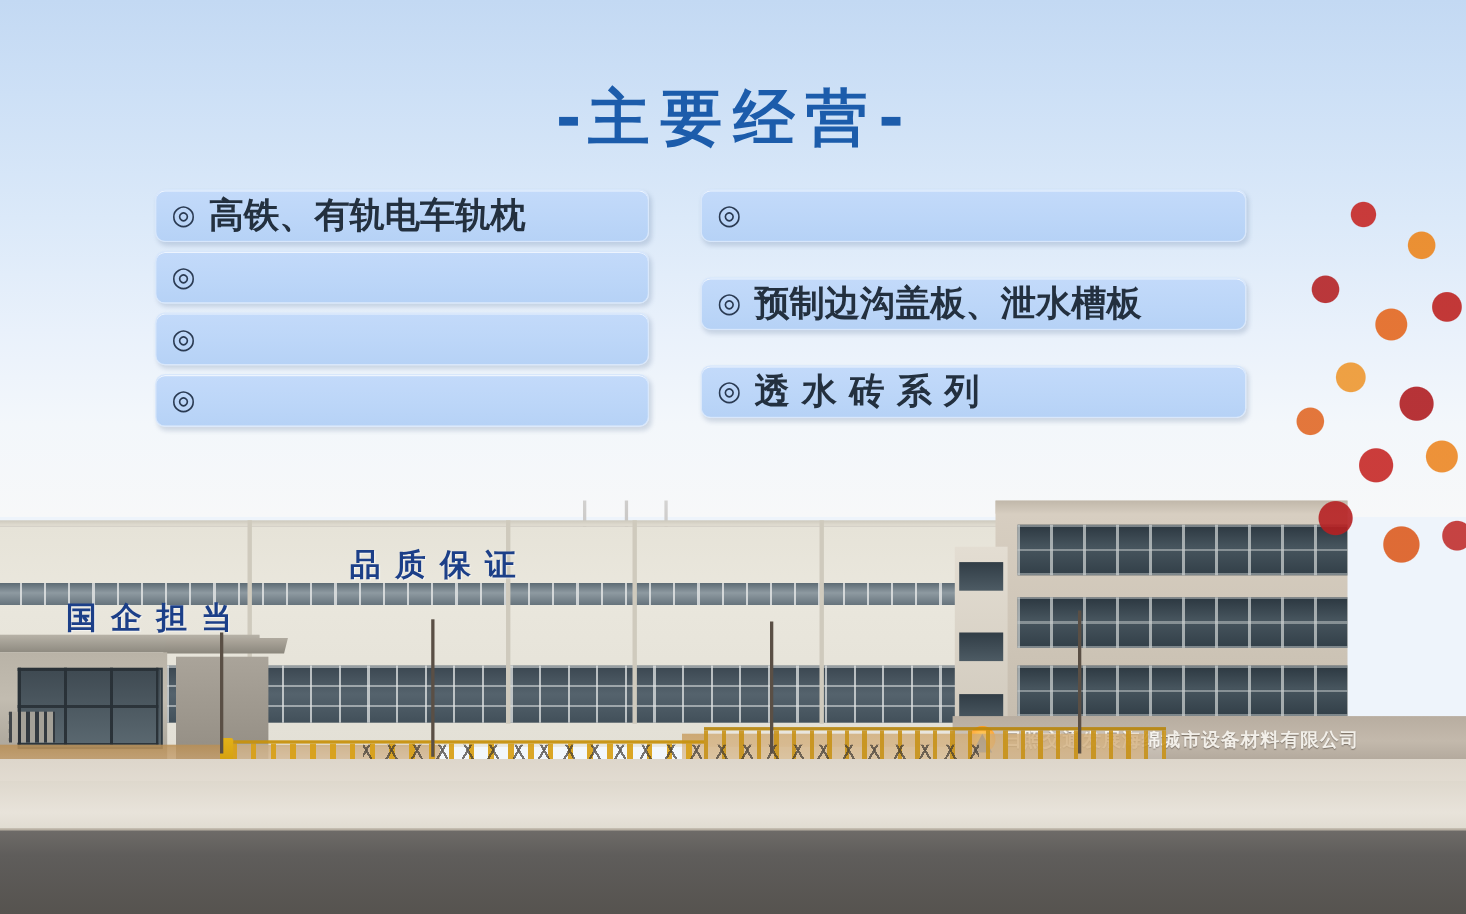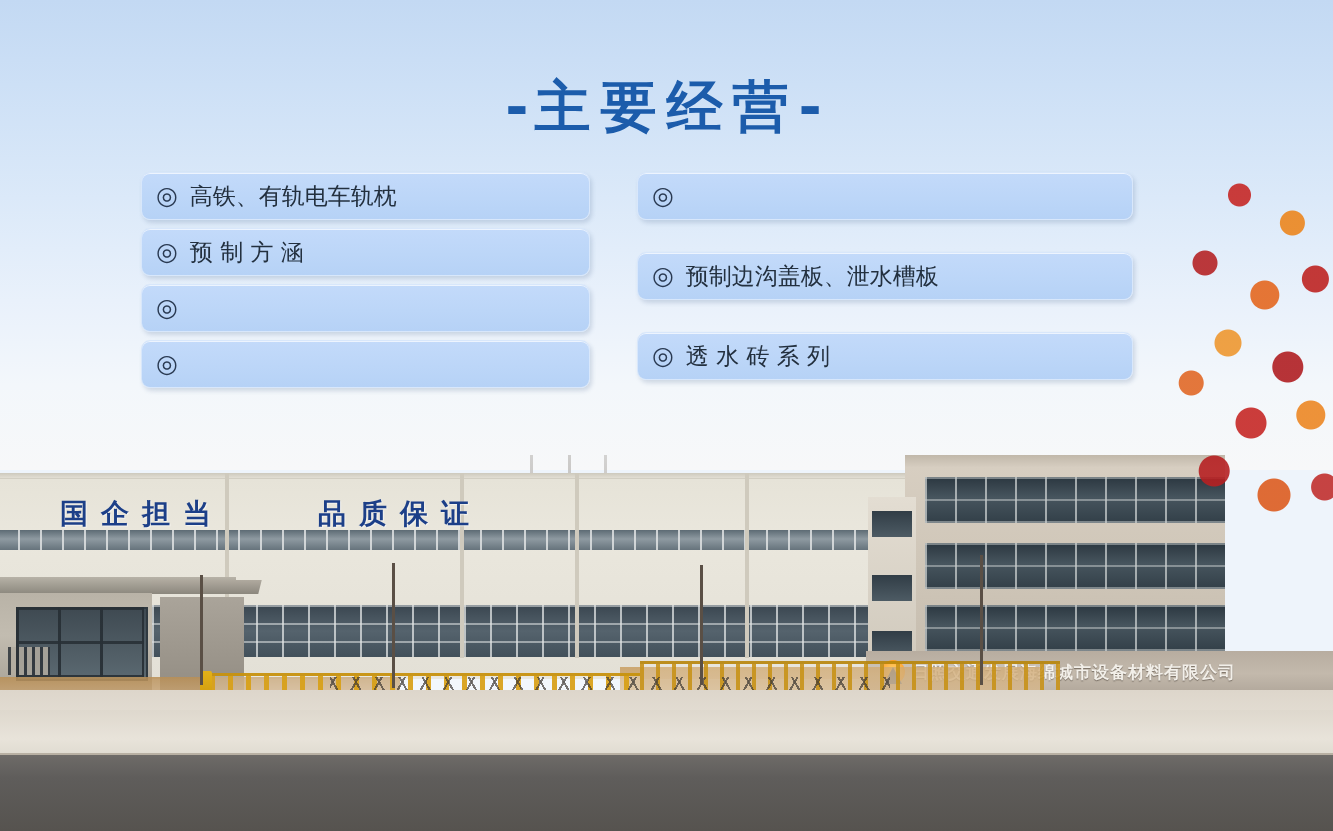--- a/index.html
+++ b/index.html
@@ -49,22 +49,23 @@
     border:1px solid #d8e7fb;
     box-shadow:2px 3px 4px rgba(80,110,150,.22), inset 0 1px 0 rgba(255,255,255,.7);
   }
   .bullet{
     font-size:25px;line-height:1;color:#2a3a52;
     margin-right:12px;margin-top:-2px;
     font-family:"DejaVu Sans",sans-serif;
   }
   .pill-label{
     font-family:"DejaVu Sans","Liberation Sans",sans-serif;
-    font-size:23px;color:#23303f;white-space:nowrap;
+    font-size:32px;color:#23303f;white-space:nowrap;
     letter-spacing:0px;
+    font-weight:bold;
   }
 
   
   .scene{position:absolute;left:0;top:455px;width:1333px;height:376px;overflow:hidden;}
 
   
   .plaza{position:absolute;left:0;top:235px;width:1333px;height:80px;
     background:linear-gradient(180deg,#ddd6cb 0%,#e4ded4 40%,#e9e4db 100%);}
   .sidewalk{position:absolute;left:0;top:255px;width:1333px;height:48px;
     background:linear-gradient(180deg,#ded8cd 0%,#e8e3da 60%,#dedacf 100%);}
@@ -93,21 +94,21 @@
   .hall-band-grid{position:absolute;left:-4px;top:75px;width:930px;height:20px;
     background:repeating-linear-gradient(90deg,rgba(230,232,232,.8) 0 2px,rgba(0,0,0,0) 2px 22px);}
   .hall-mullion{position:absolute;top:18px;width:4px;height:185px;background:#cfcabd;}
 
   .facade-text{
     position:absolute;top:40px;
     font-family:"DejaVu Sans","Liberation Sans",sans-serif;
     font-size:28px;font-weight:bold;color:#1c3f88;letter-spacing:13px;
     text-shadow:1px 1px 1px rgba(255,255,255,.6);
   }
-  .facade-text.t1{left:60px;}
+  .facade-text.t1{left:60px;margin-top:48px;}
   .facade-text.t2{left:318px;}
 
   
   .canopy{position:absolute;left:-4px;top:122px;width:240px;height:16px;
     background:linear-gradient(180deg,#b7b2a7,#8e8a80);}
   .canopy2{position:absolute;left:150px;top:125px;width:110px;height:14px;
     background:linear-gradient(180deg,#b0aa9f,#8b877d);transform:skewX(-14deg);}
   .guard{position:absolute;left:-4px;top:138px;width:156px;height:106px;
     background:linear-gradient(180deg,#b9b3a7 0%,#c2bcb0 40%,#a49e93 100%);}
   .guard-win{position:absolute;left:16px;top:152px;width:128px;height:70px;
@@ -202,21 +203,20 @@
 
   <div class="cols">
 
     <div class="col col-left">
       <div class="pill">
         <span class="bullet">◎</span>
         <span class="pill-label">高铁、有轨电车轨枕</span>
       </div>
       <div class="pill">
         <span class="bullet">◎</span>
-        <span class="pill-label">预 制 方 涵</span>
       </div>
       <div class="pill">
         <span class="bullet">◎</span>
       </div>
       <div class="pill">
         <span class="bullet">◎</span>
       </div>
     </div>
 
     <div class="col col-right">

